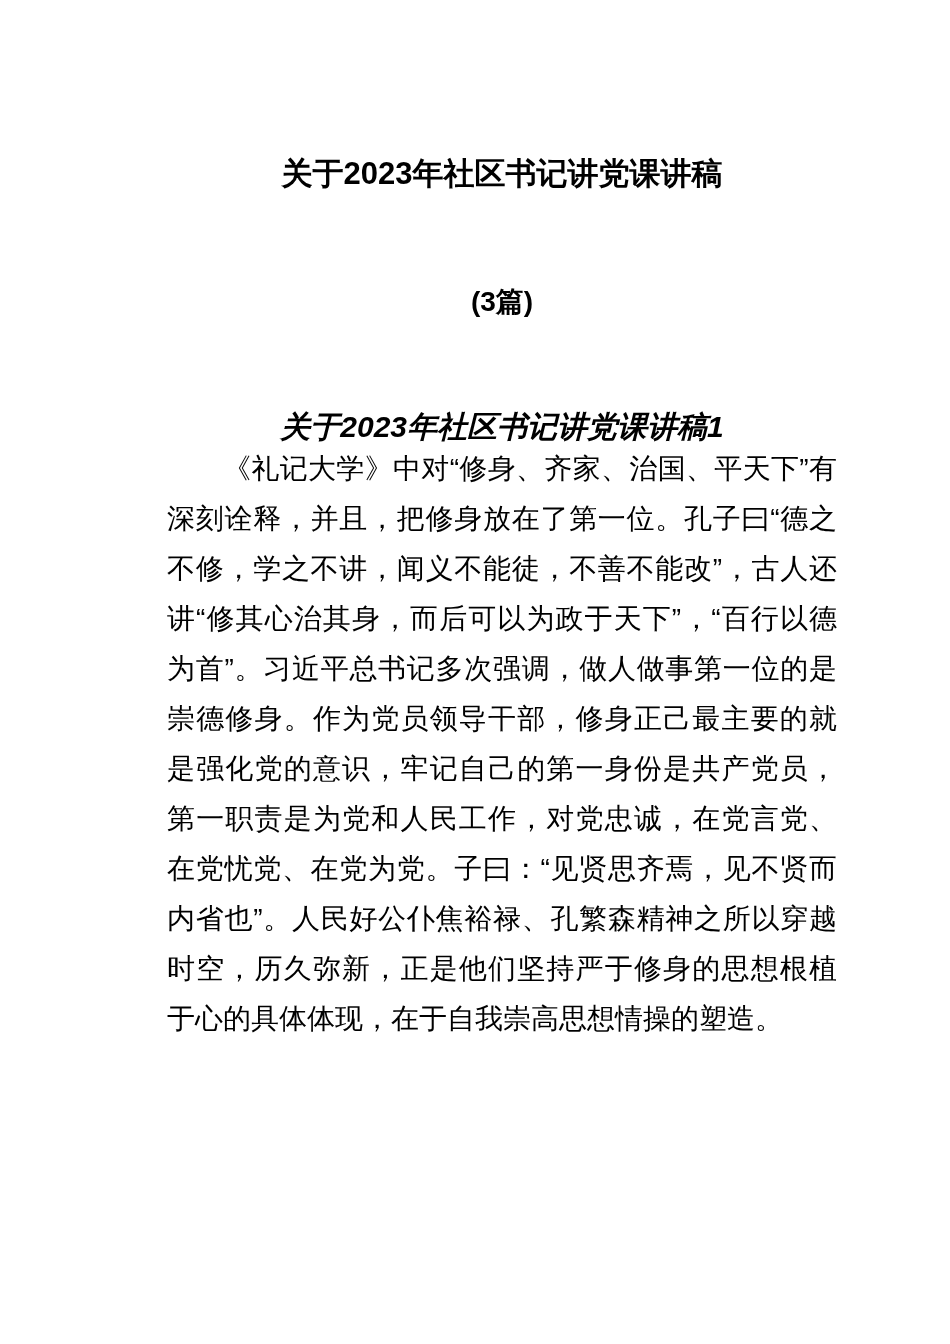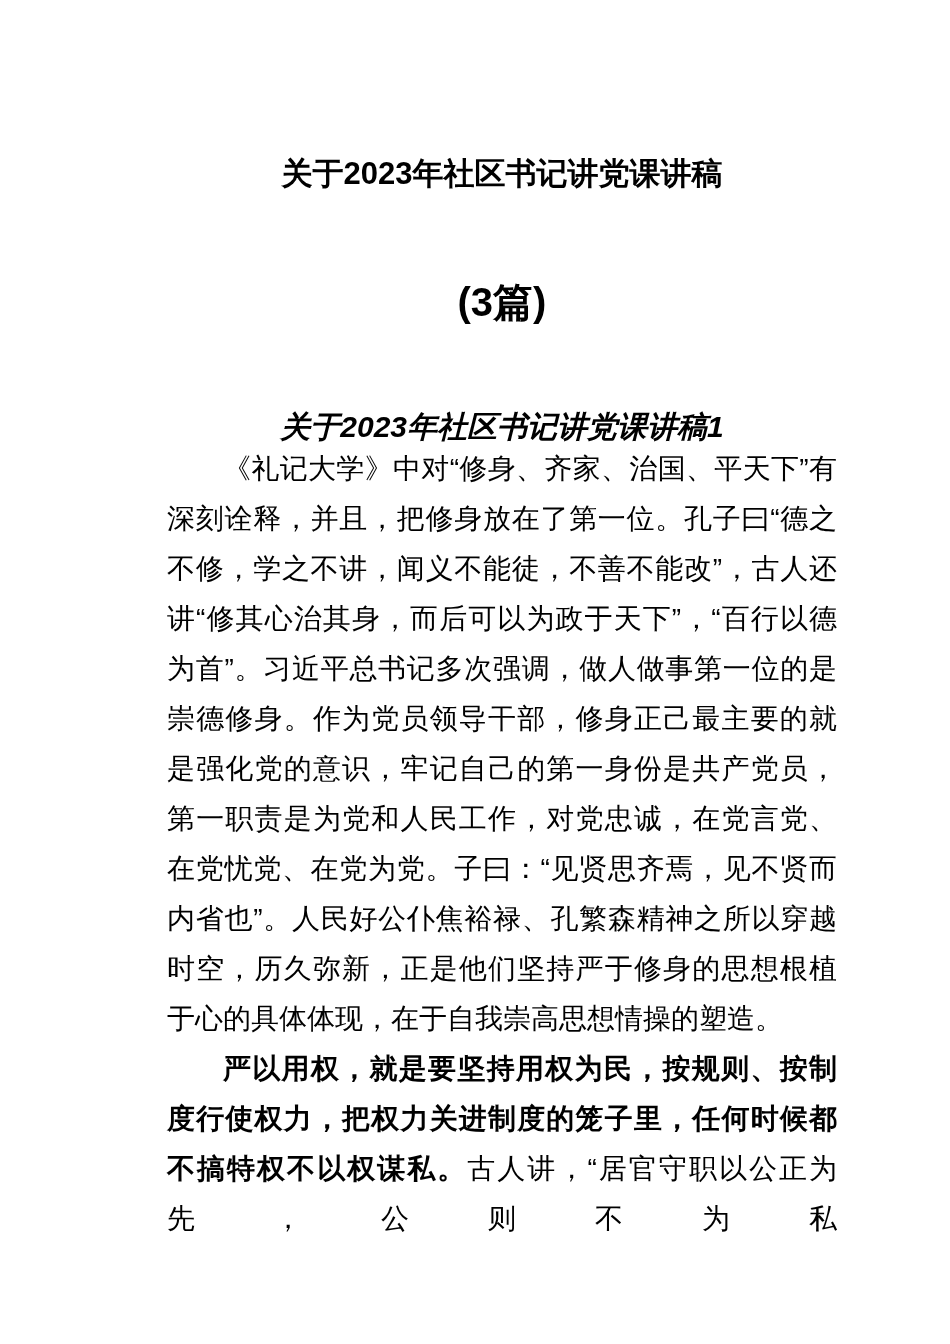--- a/index.html
+++ b/index.html
@@ -25,21 +25,21 @@
   .doc-title {
     margin: 0;
     padding-top: 157px;
     font-size: 31px;
     line-height: 34px;
     font-weight: 700;
     text-align: center;
   }
   .count-label {
     margin: 94px 0 0 0;
-    font-size: 40px;
+    font-size: 28px;
     line-height: 34px;
     font-weight: 700;
     text-align: center;
   }
   .section-heading {
     margin: 91px 0 0 0;
     font-size: 30px;
     line-height: 34px;
     font-weight: 700;
     text-align: center;
@@ -71,15 +71,14 @@
 
   <h1 class="doc-title">关于2023年社区书记讲党课讲稿</h1>
 
   <div class="count-label">(3篇)</div>
 
   <h2 class="section-heading">关于2023年社区书记讲党课讲稿1</h2>
 
 
   <p class="para">《礼记大学》中对“修身、齐家、治国、平天下”有深刻诠释，并且，把修身放在了第一位。孔子曰“德之不修，学之不讲，闻义不能徒，不善不能改”，古人还讲“修其心治其身，而后可以为政于天下”，“百行以德为首”。习近平总书记多次强调，做人做事第一位的是崇德修身。作为党员领导干部，修身正己最主要的就是强化党的意识，牢记自己的第一身份是共产党员，第一职责是为党和人民工作，对党忠诚，在党言党、在党忧党、在党为党。子曰：“见贤思齐焉，见不贤而内省也”。人民好公仆焦裕禄、孔繁森精神之所以穿越时空，历久弥新，正是他们坚持严于修身的思想根植于心的具体体现，在于自我崇高思想情操的塑造。</p>
 
-  <p class="para cut"><b>严以用权，就是要坚持用权为民，按规则、按制度行使权力，把权力关进制度的笼子里，任何时候都不搞特权不以权谋私。</b><span>古人讲，“居官守职以公正为先，公则不为私</span></p>
 
 </div>
 
 </body></html>

